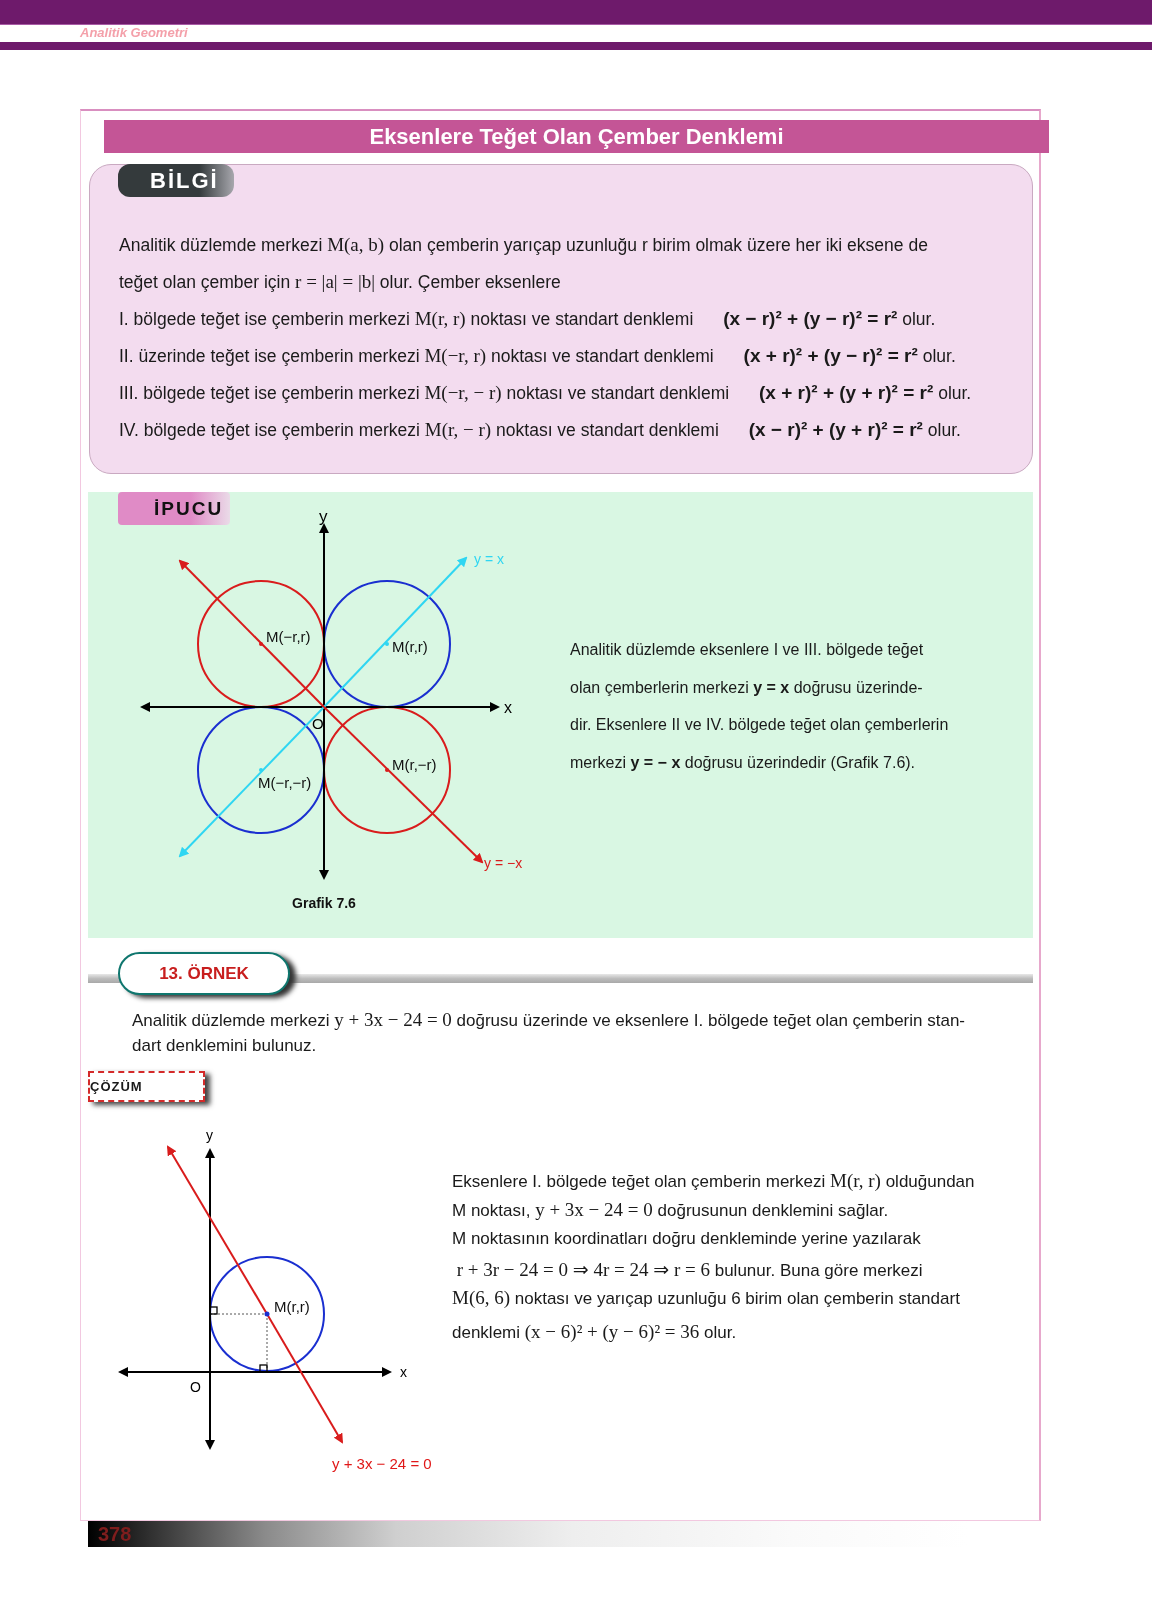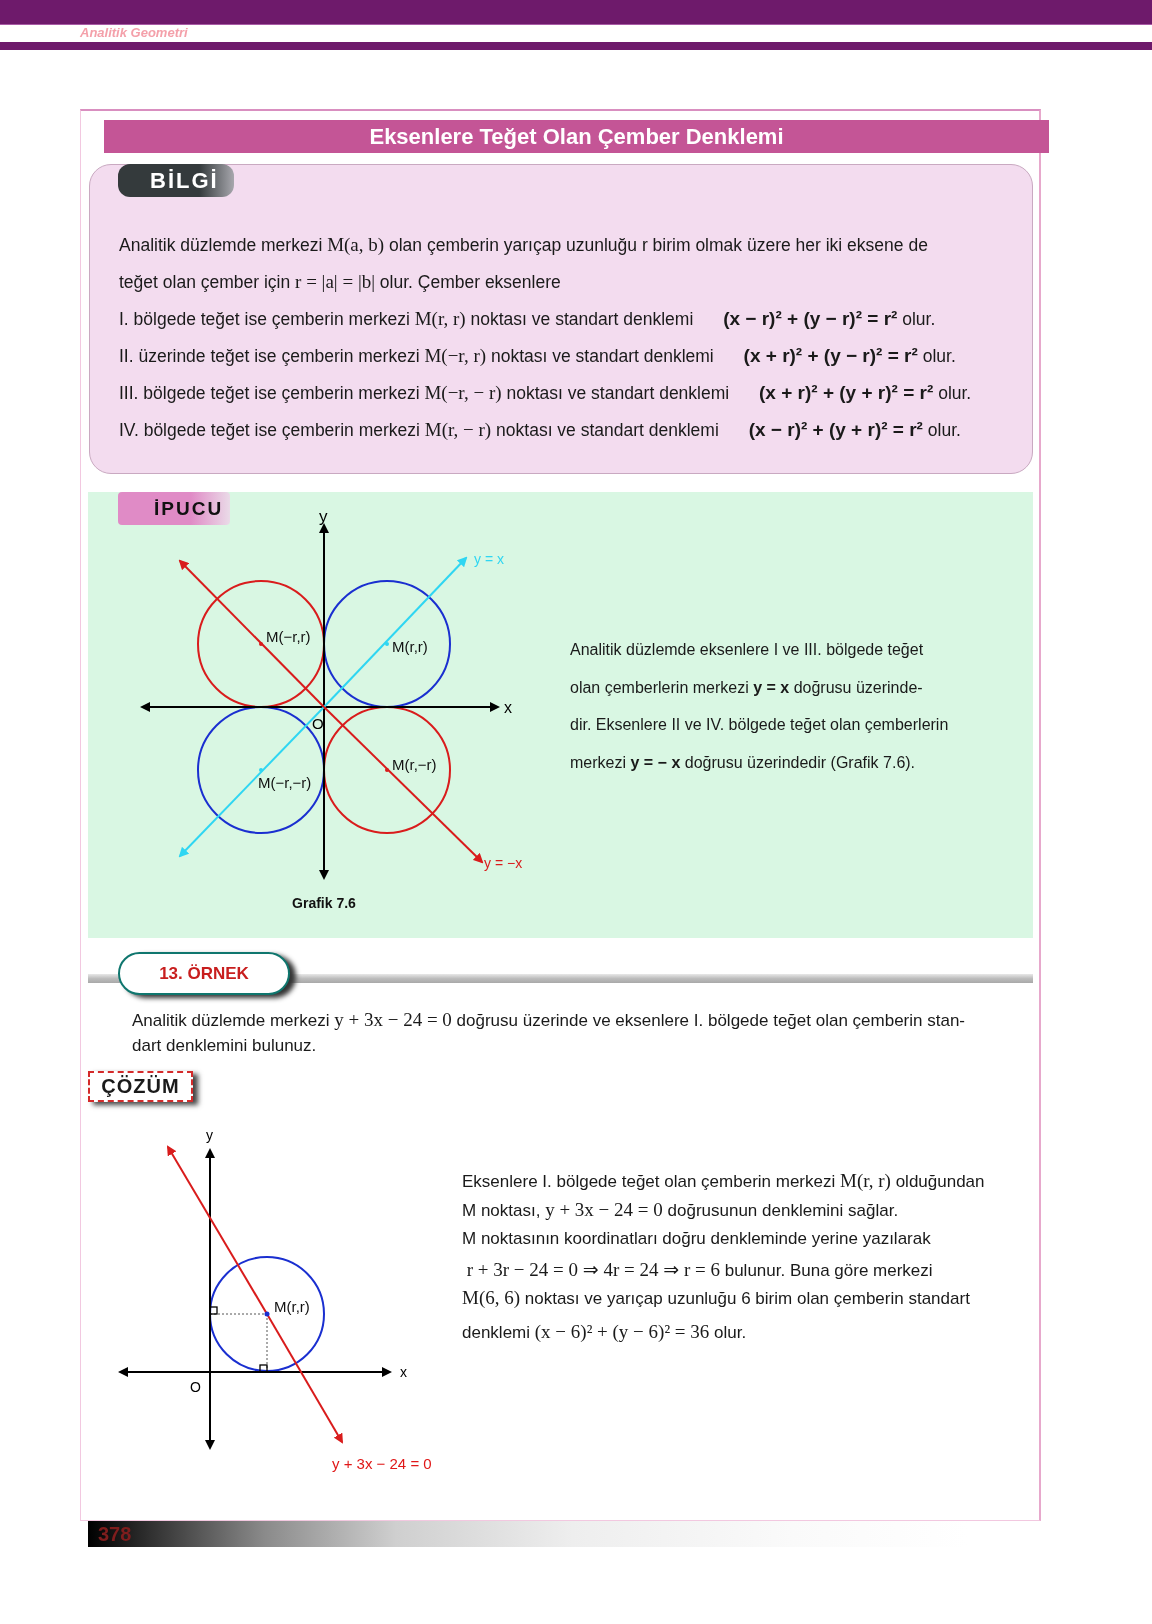--- a/index.html
+++ b/index.html
@@ -23,23 +23,23 @@
   .ipucu-box { left:88px; top:492px; width:945px; height:446px; background:#d9f7e3; }
   .ipucu-tag { left:118px; top:492px; width:112px; height:33px; border-radius:4px;
                background:linear-gradient(90deg,#e08bc6 0%,#e08bc6 65%,#eadbe8 100%);
                color:#111; font-weight:bold; font-size:19px; letter-spacing:2px; line-height:33px; padding-left:36px; box-sizing:border-box; }
   .ip-text { left:570px; font-size:16px; white-space:nowrap; }
   .ex-bar { left:88px; top:974px; width:945px; height:9px;
             background:linear-gradient(180deg,#e8e8e8 0%,#bdbdbd 50%,#a8a8a8 100%); }
   .ex-tag { left:118px; top:952px; width:172px; height:43px; border:2px solid #0f766e; border-radius:22px; background:#fff;
             box-shadow:6px 3px 5px #333; box-sizing:border-box; color:#c81e1e; font-weight:bold; font-size:17px; text-align:center; line-height:39px; }
   .ex-text { left:132px; font-size:17px; white-space:nowrap; }
-  .coz-tag { left:88px; top:1071px; width:105px; height:31px; border:2px dashed #d42a2a; background:#fff;
-             box-shadow:5px 3px 5px #444; box-sizing:border-box; font-weight:bold; font-size:20px; text-align:center; line-height:27px; letter-spacing:1px; }
-  .sol-text { left:462px; font-size:17px; white-space:nowrap;text-align:center; }
+  .coz-tag { left:88px; top:1071px; width:117px; height:31px; border:2px dashed #d42a2a; background:#fff;
+             box-shadow:5px 3px 5px #444; box-sizing:border-box; font-weight:bold; font-size:13px; text-align:left; line-height:27px; letter-spacing:1px; }
+  .sol-text { left:452px; font-size:17px; white-space:nowrap;text-align:center; }
   .footer { left:88px; top:1521px; width:880px; height:26px;
             background:linear-gradient(90deg,#000 0%,#1b1b1b 4%,#8a8a8a 20%,#cfcfcf 35%,#eeeeee 55%,#fafafa 80%,#fff 100%); }
   .pagenum { left:98px; top:1521px; color:#7f1d1d; font-weight:bold; font-size:20px; line-height:26px; }
   svg text { font-family:"Liberation Sans", sans-serif; }
 </style>
 </head>
 <body>
 
 <div class="abs topbar1"></div>
 <div class="abs topline"></div>

